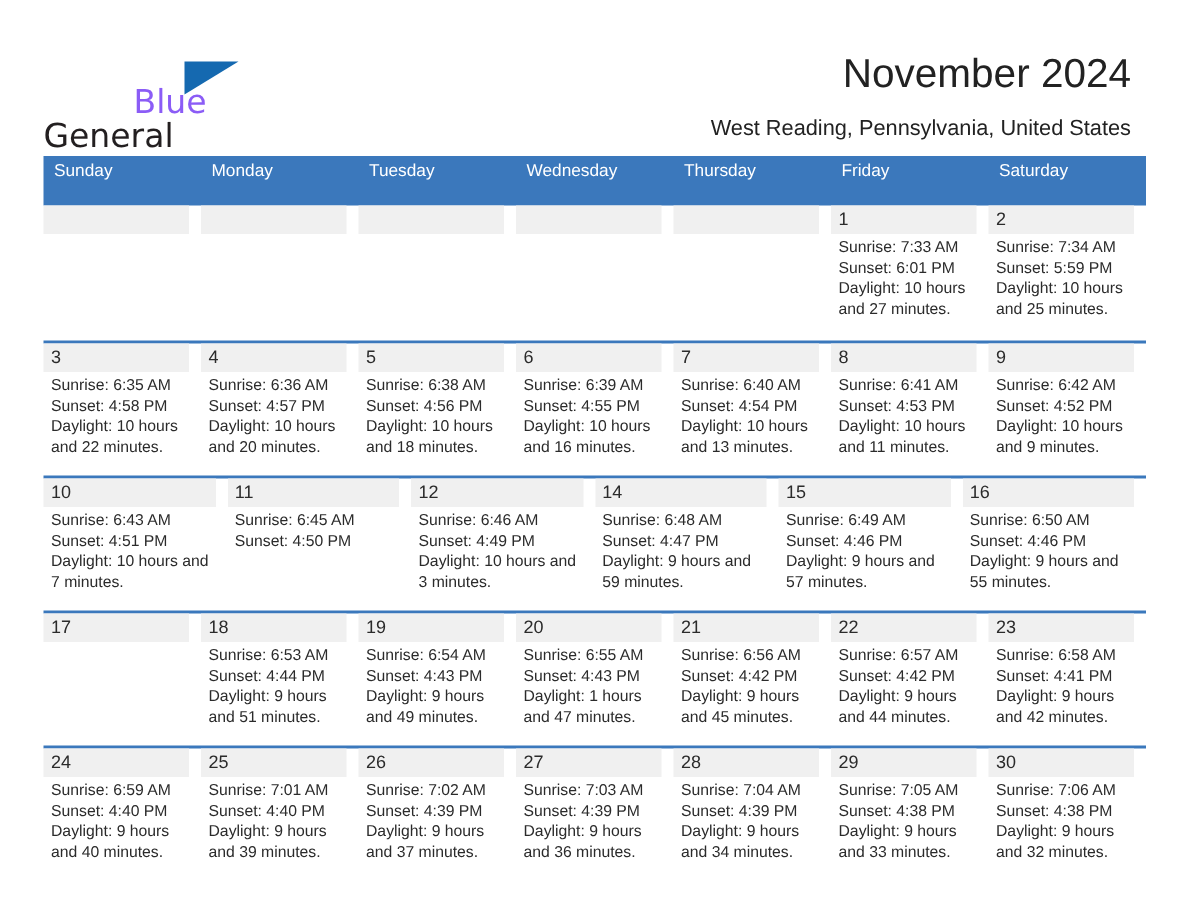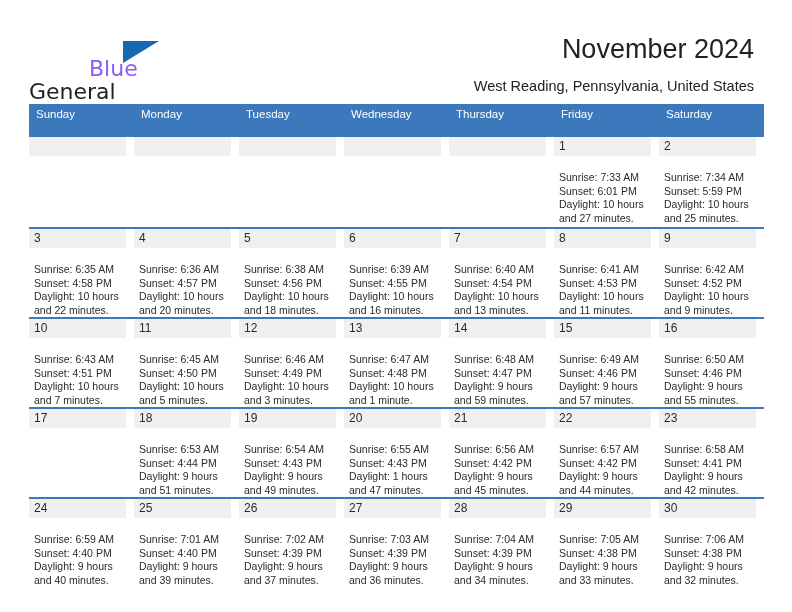--- a/index.html
+++ b/index.html
@@ -137,21 +137,21 @@
   }
   .day-num {
     font-size: 12px;
     color: #2b2b2b;
     line-height: 19px;
     padding-left: 5px;
     display: block;
   }
   .day-info {
     padding-left: 5px;
-    padding-top: 15px;
+    padding-top: 3px;
     font-size: 10.5px;
     line-height: 13.6px;
     color: #2b2b2b;
   }
   .day-info div {
     white-space: normal;
   }
   .day-cell.empty .day-band {
     background: #f0f0f0;
   }
@@ -314,45 +314,34 @@
               <div>Daylight: 10 hours and 7 minutes.</div>
             </div>
           </div>
           <div class="day-cell">
             <div class="day-band">
               <span class="day-num">11</span>
             </div>
             <div class="day-info">
               <div>Sunrise: 6:45 AM</div>
               <div>Sunset: 4:50 PM</div>
-              <div>Daylight: 10 hours and 5 minutes.</div>
             </div>
           </div>
           <div class="day-cell">
             <div class="day-band">
               <span class="day-num">12</span>
             </div>
             <div class="day-info">
               <div>Sunrise: 6:46 AM</div>
               <div>Sunset: 4:49 PM</div>
               <div>Daylight: 10 hours and 3 minutes.</div>
             </div>
           </div>
           <div class="day-cell">
             <div class="day-band">
-              <span class="day-num">13</span>
-            </div>
-            <div class="day-info">
-              <div>Sunrise: 6:47 AM</div>
-              <div>Sunset: 4:48 PM</div>
-              <div>Daylight: 10 hours and 1 minute.</div>
-            </div>
-          </div>
-          <div class="day-cell">
-            <div class="day-band">
               <span class="day-num">14</span>
             </div>
             <div class="day-info">
               <div>Sunrise: 6:48 AM</div>
               <div>Sunset: 4:47 PM</div>
               <div>Daylight: 9 hours and 59 minutes.</div>
             </div>
           </div>
           <div class="day-cell">
             <div class="day-band">

